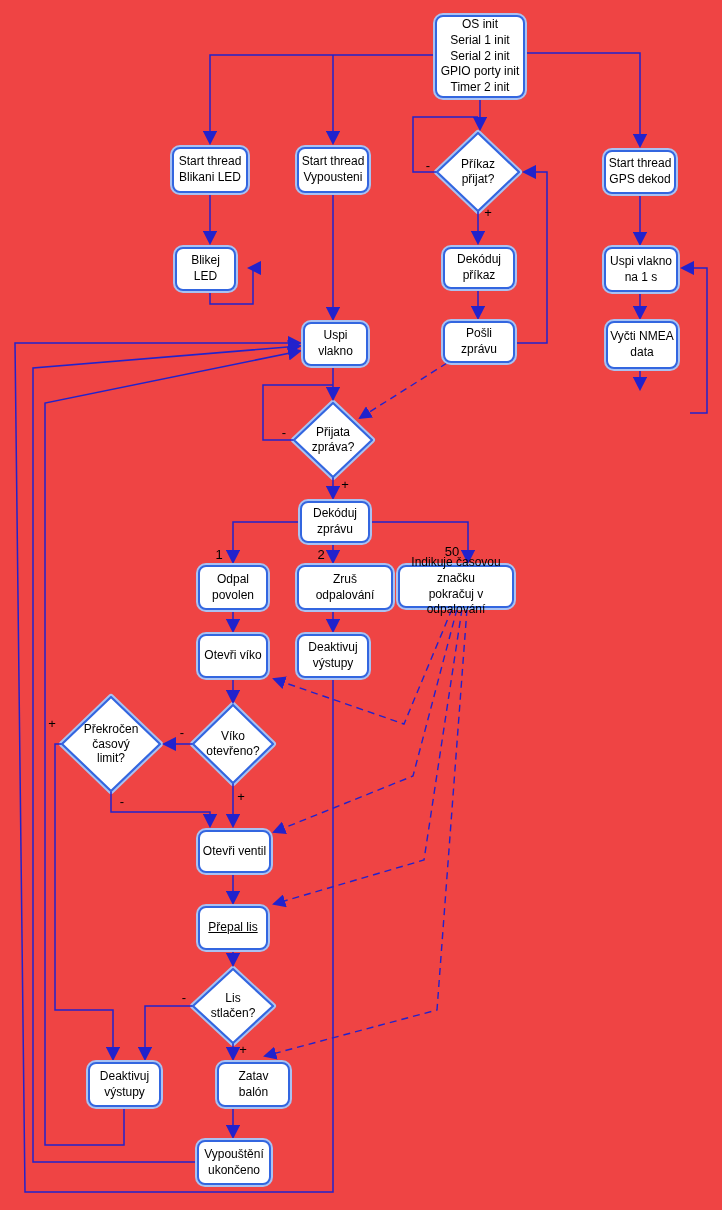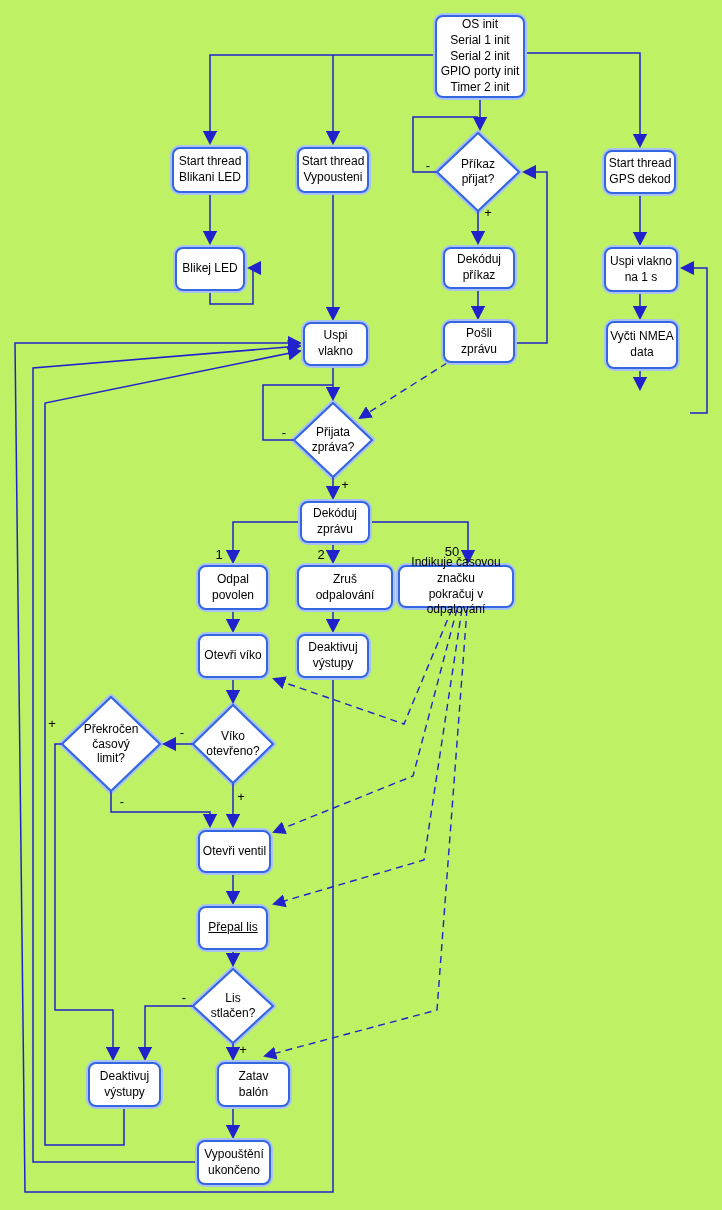--- a/index.html
+++ b/index.html
@@ -1,17 +1,17 @@
 <!DOCTYPE html>
 <html><head>
 <meta charset="utf-8">
 <style>
   html,body { margin:0; padding:0; background:#ffffff; }
   #stage {
-    position:relative; width:722px; height:1210px; background:#bef264;
+    position:relative; width:722px; height:1210px; background:#ef4444;
     font-family:"Liberation Sans", sans-serif; overflow:hidden;
   }
   #edges { position:absolute; left:0; top:0; z-index:1; }
   .node {
     position:absolute; z-index:2; box-sizing:border-box;
     border:2px solid #3366e0; border-radius:8px; background:#ffffff;
     box-shadow:0 0 0 2px #a9c2f2;
     display:flex; align-items:center; justify-content:center;
     text-align:center; white-space:pre-line;
     font-size:12px; line-height:1.32; color:#000; padding:1px 2px;
@@ -107,21 +107,21 @@
 Serial 1 init
 Serial 2 init
 GPIO porty init
 Timer 2 init</div>
   <div class="node" style="left:172px;top:147px;width:76px;height:46px;">Start thread
 Blikani LED</div>
   <div class="node" style="left:297px;top:147px;width:72px;height:46px;">Start thread
 Vypousteni</div>
   <div class="node" style="left:604px;top:150px;width:72px;height:44px;">Start thread
 GPS dekod</div>
-  <div class="node" style="left:175px;top:247px;width:70px;height:44px;">Blikej LED</div>
+  <div class="node" style="left:175px;top:247px;width:61px;height:44px;">Blikej LED</div>
   <div class="node" style="left:443px;top:247px;width:72px;height:42px;">Dekóduj
 příkaz</div>
   <div class="node" style="left:443px;top:321px;width:72px;height:42px;">Pošli
 zprávu</div>
   <div class="node" style="left:604px;top:247px;width:74px;height:45px;">Uspi vlakno
 na 1 s</div>
   <div class="node" style="left:606px;top:321px;width:72px;height:48px;">Vyčti NMEA
 data</div>
   <div class="node" style="left:303px;top:322px;width:65px;height:44px;">Uspi vlakno</div>
   <div class="node" style="left:300px;top:501px;width:70px;height:42px;">Dekóduj

